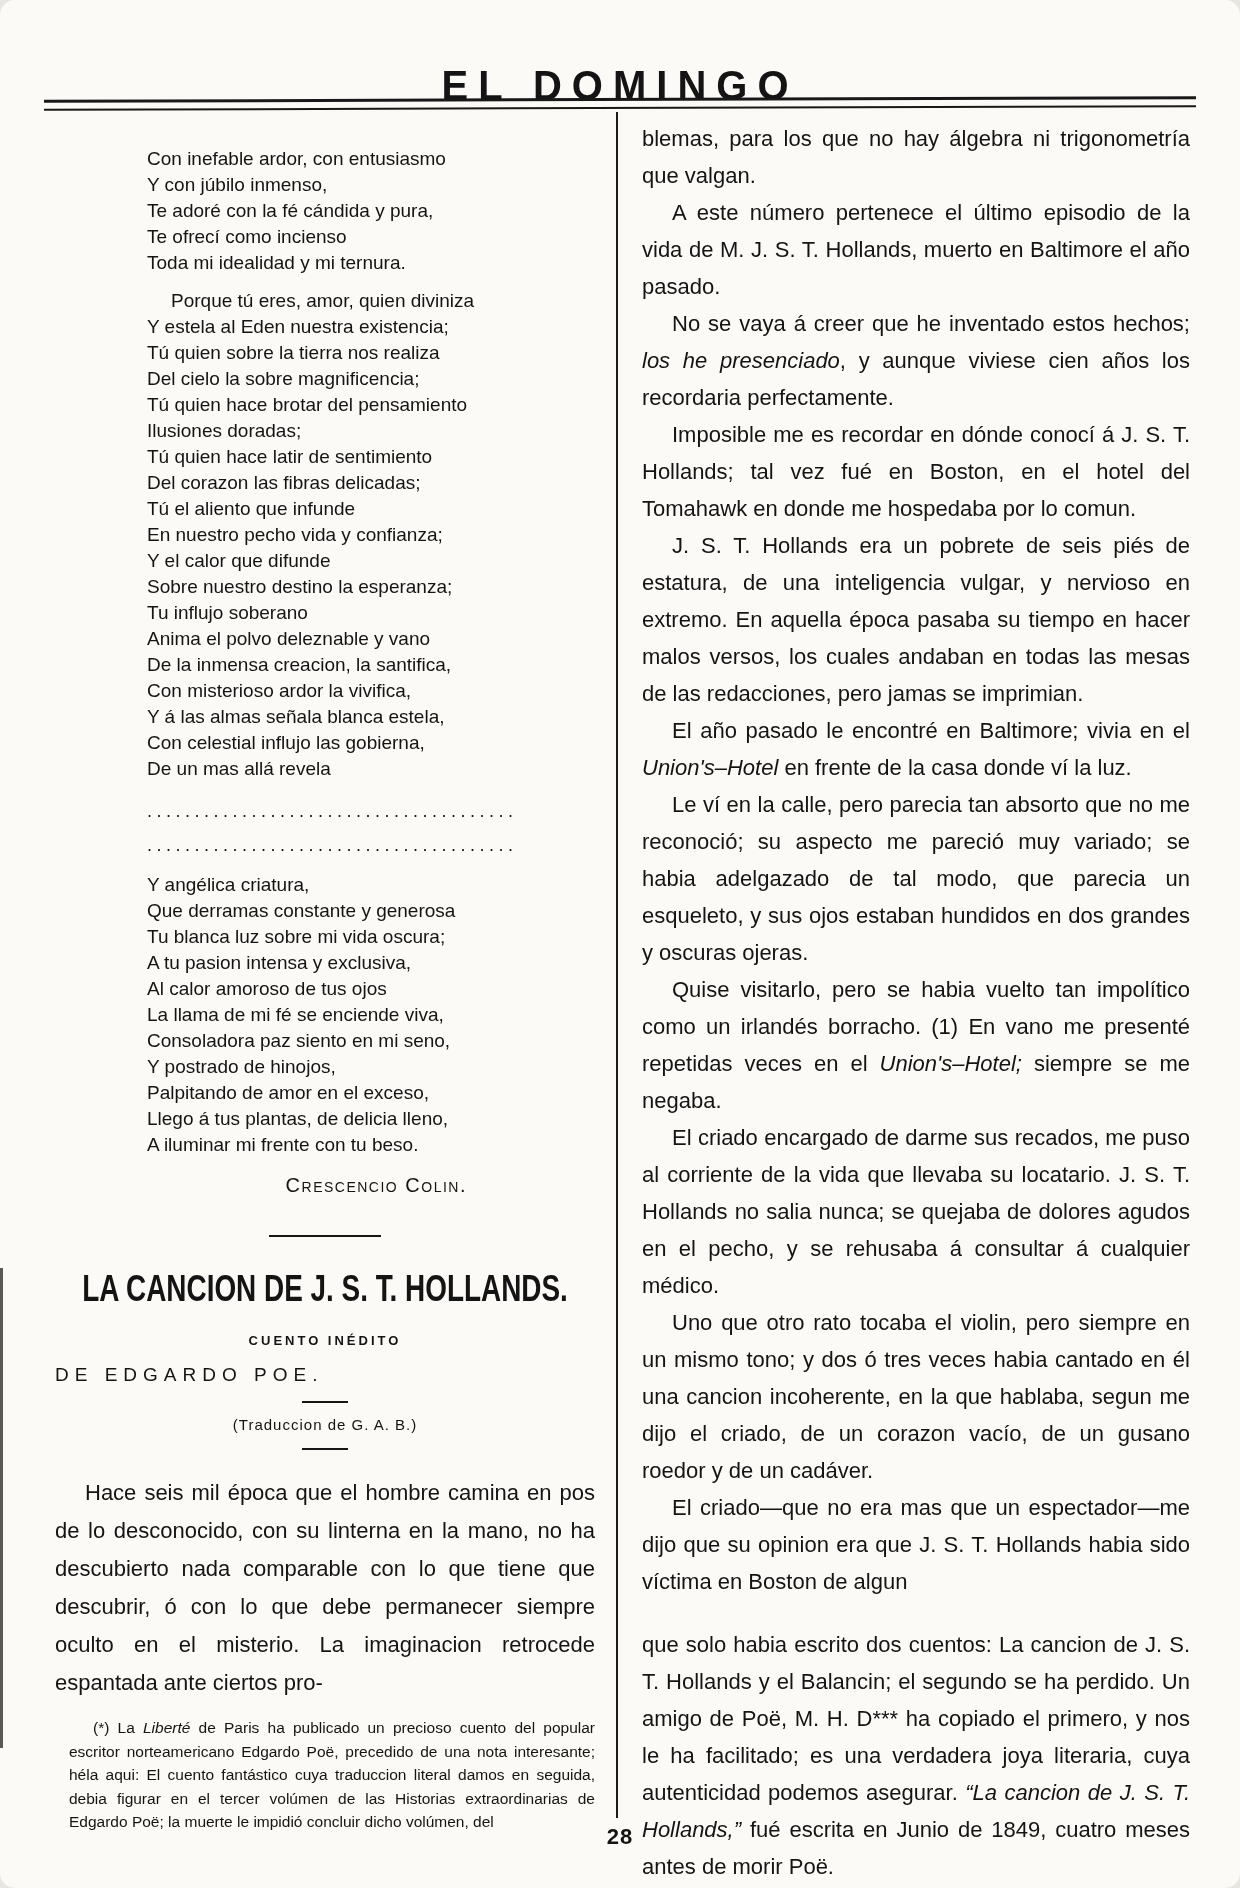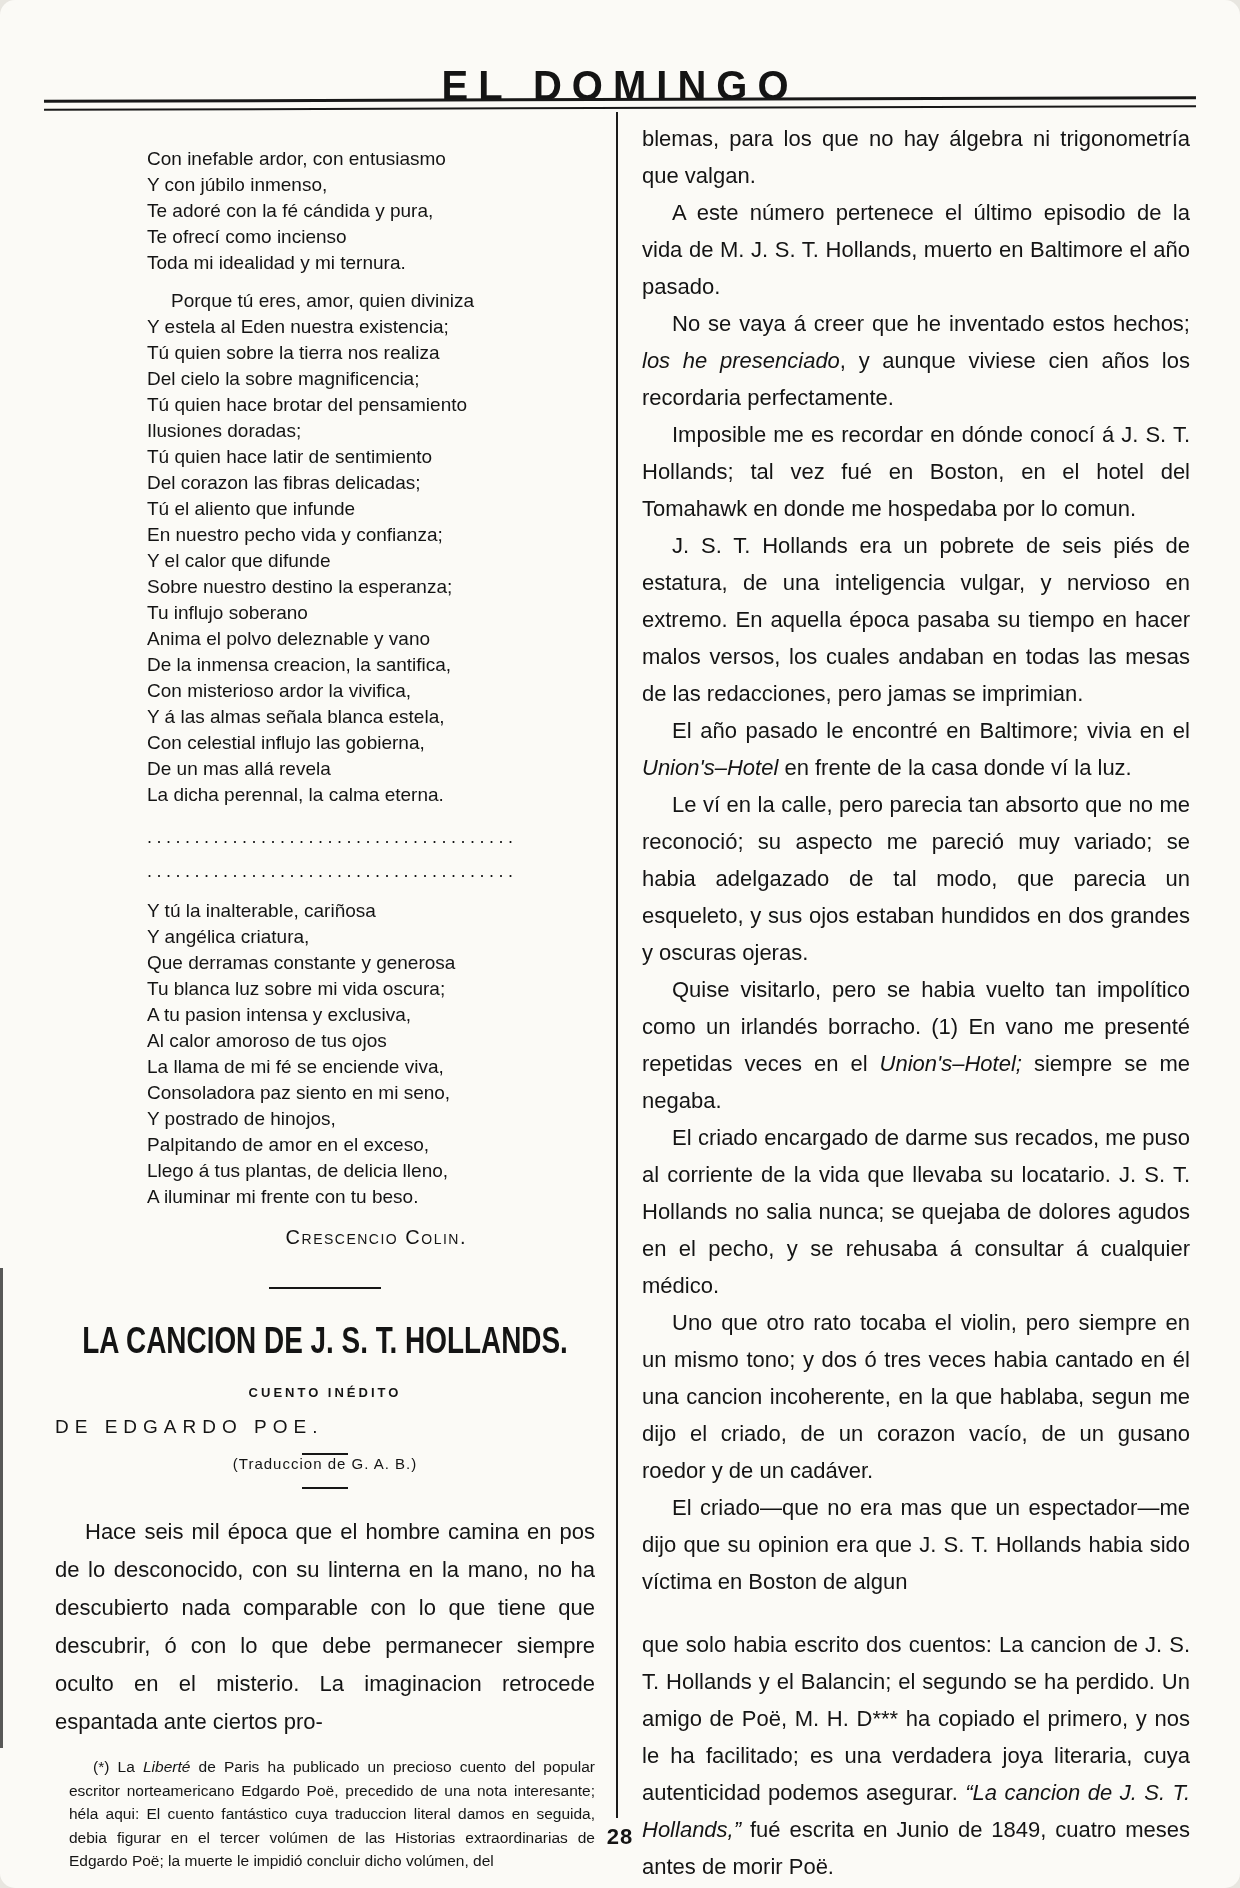--- a/index.html
+++ b/index.html
@@ -60,21 +60,21 @@
 
   
   .headline{
     margin-top:34px;text-align:center;
     font-size:31px;font-weight:700;white-space:nowrap;
     transform:scale(0.9,1.2);transform-origin:50% 50%;
   }
   .kicker{margin-top:26px;text-align:center;font-size:13px;font-weight:700;letter-spacing:3px;}
   .byline{margin-top:16px;text-align:left;font-size:19px;letter-spacing:6px;}
   .mini-rule{width:46px;border-top:2px solid #161616;margin:15px auto 0 auto;}
-  .trans-note{text-align:center;font-size:15px;letter-spacing:1px;}
+  .trans-note{margin-top:13px;text-align:center;font-size:15px;letter-spacing:1px;}
 
   
   .body-left{margin-top:24px;}
   .body-left p{margin:0;font-size:22px;line-height:38px;text-align:justify;text-indent:30px;}
   .col-right p{margin:0;font-size:22px;line-height:37px;text-align:justify;text-indent:30px;}
   p.flush{text-indent:0 !important;}
 
   
   .footnote{font-size:15.5px;line-height:23.5px;text-align:justify;}
   .footnote p{margin:0;text-indent:24px;}
@@ -122,27 +122,25 @@
           <div class="line">En nuestro pecho vida y confianza;</div>
           <div class="line">Y el calor que difunde</div>
           <div class="line">Sobre nuestro destino la esperanza;</div>
           <div class="line">Tu influjo soberano</div>
           <div class="line">Anima el polvo deleznable y vano</div>
           <div class="line">De la inmensa creacion, la santifica,</div>
           <div class="line">Con misterioso ardor la vivifica,</div>
           <div class="line">Y á las almas señala blanca estela,</div>
           <div class="line">Con celestial influjo las gobierna,</div>
           <div class="line">De un mas allá revela</div>
-          <div class="line">La dicha perennal, la calma eterna.</div>
         </div>
       <div class="dots-row">...........................................................</div>
       <div class="dots-row dots-gap">...........................................................</div>
       <div class="stanza stanza-c">
 
-      <div class="line">Y tú la inalterable, cariñosa</div>
           <div class="line">Y angélica criatura,</div>
           <div class="line">Que derramas constante y generosa</div>
           <div class="line">Tu blanca luz sobre mi vida oscura;</div>
           <div class="line">A tu pasion intensa y exclusiva,</div>
           <div class="line">Al calor amoroso de tus ojos</div>
           <div class="line">La llama de mi fé se enciende viva,</div>
           <div class="line">Consoladora paz siento en mi seno,</div>
           <div class="line">Y postrado de hinojos,</div>
           <div class="line">Palpitando de amor en el exceso,</div>
           <div class="line">Llego á tus plantas, de delicia lleno,</div>

